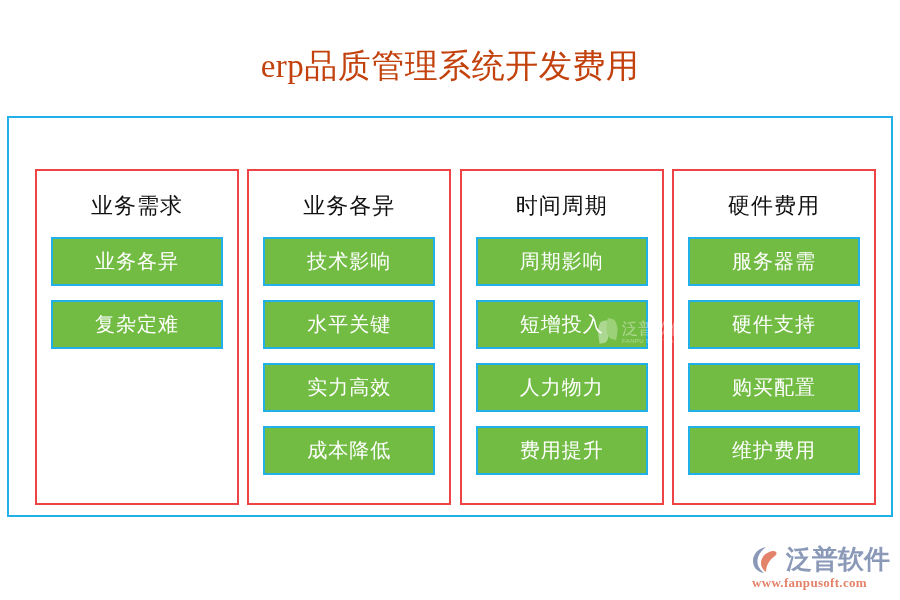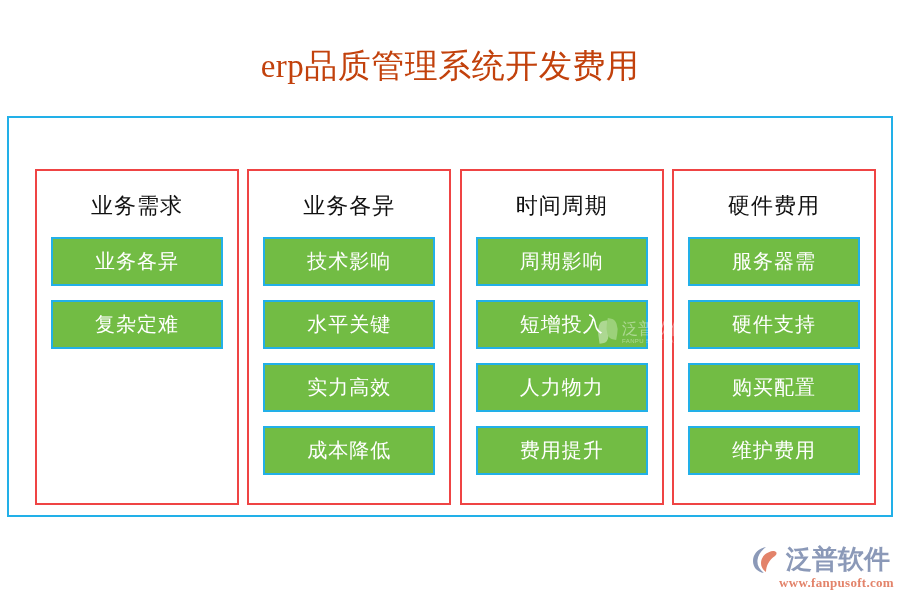--- a/index.html
+++ b/index.html
@@ -188,21 +188,21 @@
     white-space: nowrap;
   }
   .brand-url {
     margin-top: 1px;
     font-size: 13px;
     line-height: 15px;
     color: #E3836A;
     font-family: "Liberation Serif", serif;
     font-weight: 700;
     letter-spacing: 0.3px;
-    text-align: right;
+    text-align: left;
     white-space: nowrap;
   }
 </style>
 </head>
 <body>
 
 <div class="page-title">erp品质管理系统开发费用</div>
 
 <div class="outer-frame"></div>
 

